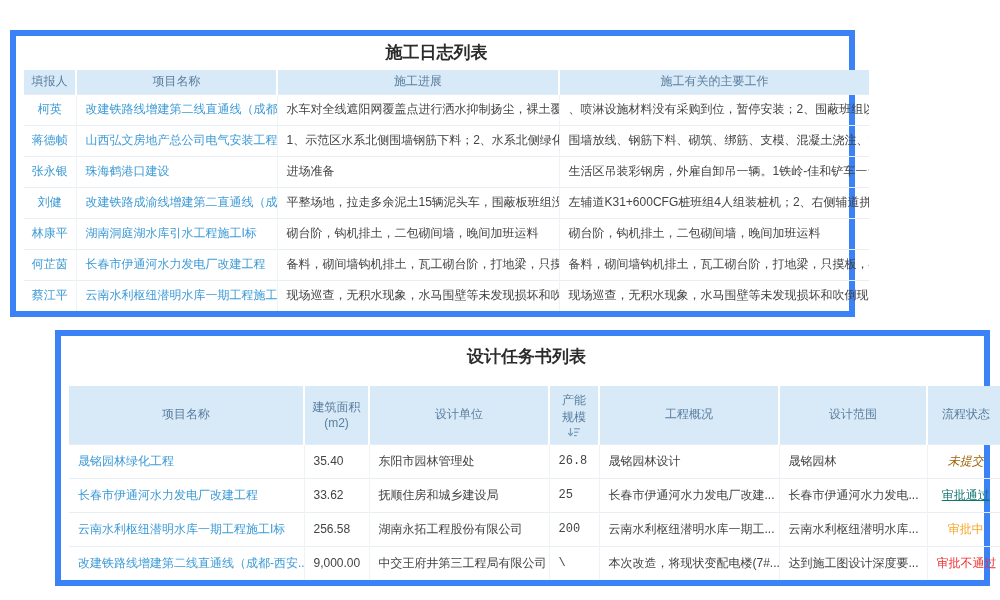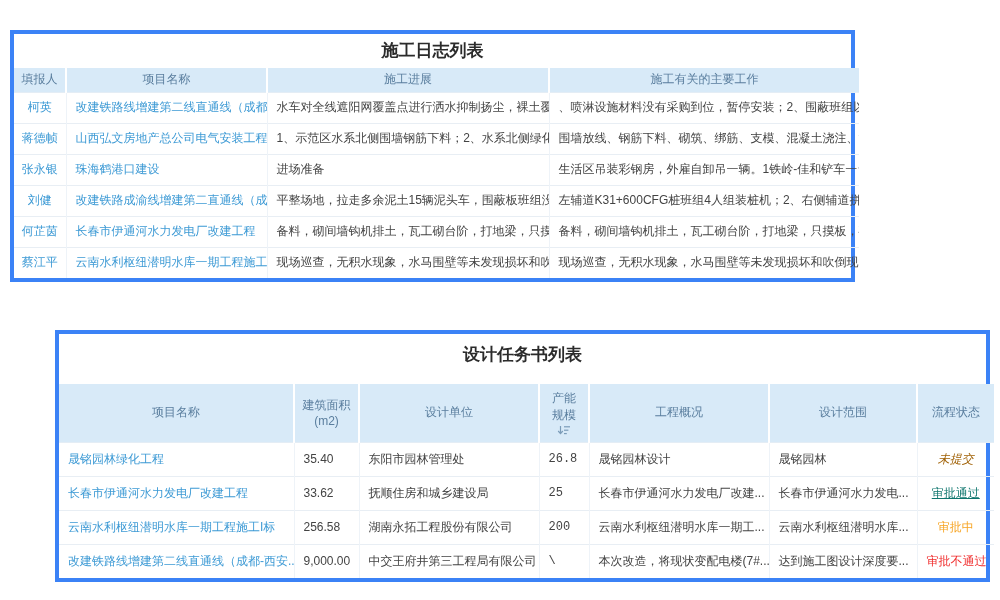--- a/index.html
+++ b/index.html
@@ -1,19 +1,19 @@
 <!DOCTYPE html>
 <html><head>
 <meta charset="utf-8">
 <style>
   * { margin:0; padding:0; box-sizing:border-box; }
   html,body { width:1000px; height:600px; background:#ffffff; overflow:hidden;
     font-family:"Liberation Sans","DejaVu Sans",sans-serif; }
 
-  .tbl-container { position:absolute; background:#fff; border:4px solid #3b82f6; }
+  .tbl-container { position:absolute; background:#fff; border:6px solid #3b82f6;padding-left:8px; }
   .log-container  { left:10px; top:30px;  width:845px; }
   .task-container { left:55px; top:330px; width:935px; }
 
   .tbl-title { text-align:center; font-weight:bold; color:#2b2b2b; font-size:17px; }
   .log-container  .tbl-title { line-height:34px; height:34px; }
   .task-container .tbl-title { line-height:42px; height:50px; }
 
   table.tbl { width:100%; table-layout:fixed; border-collapse:collapse; }
 
   .tbl thead th {
@@ -83,20 +83,26 @@
           <td>张永银</td>
           <td>珠海鹤港口建设</td>
           <td>进场准备</td>
           <td>生活区吊装彩钢房，外雇自卸吊一辆。1铁岭-佳和铲车一台</td>
         </tr>
         <tr>
           <td>刘健</td>
           <td>改建铁路成渝线增建第二直通线（成...</td>
           <td>平整场地，拉走多余泥土15辆泥头车，围蔽板班组没...</td>
           <td>左辅道K31+600CFG桩班组4人组装桩机；2、右侧辅道拼宽...</td>
+        </tr>
+        <tr>
+          <td>林康平</td>
+          <td>湖南洞庭湖水库引水工程施工I标</td>
+          <td>砌台阶，钩机排土，二包砌间墙，晚间加班运料</td>
+          <td>砌台阶，钩机排土，二包砌间墙，晚间加班运料</td>
         </tr>
         <tr>
           <td>何芷茵</td>
           <td>长春市伊通河水力发电厂改建工程</td>
           <td>备料，砌间墙钩机排土，瓦工砌台阶，打地梁，只摸...</td>
           <td>备料，砌间墙钩机排土，瓦工砌台阶，打地梁，只摸板，砌...</td>
         </tr>
         <tr>
           <td>蔡江平</td>
           <td>云南水利枢纽潜明水库一期工程施工I标</td>

